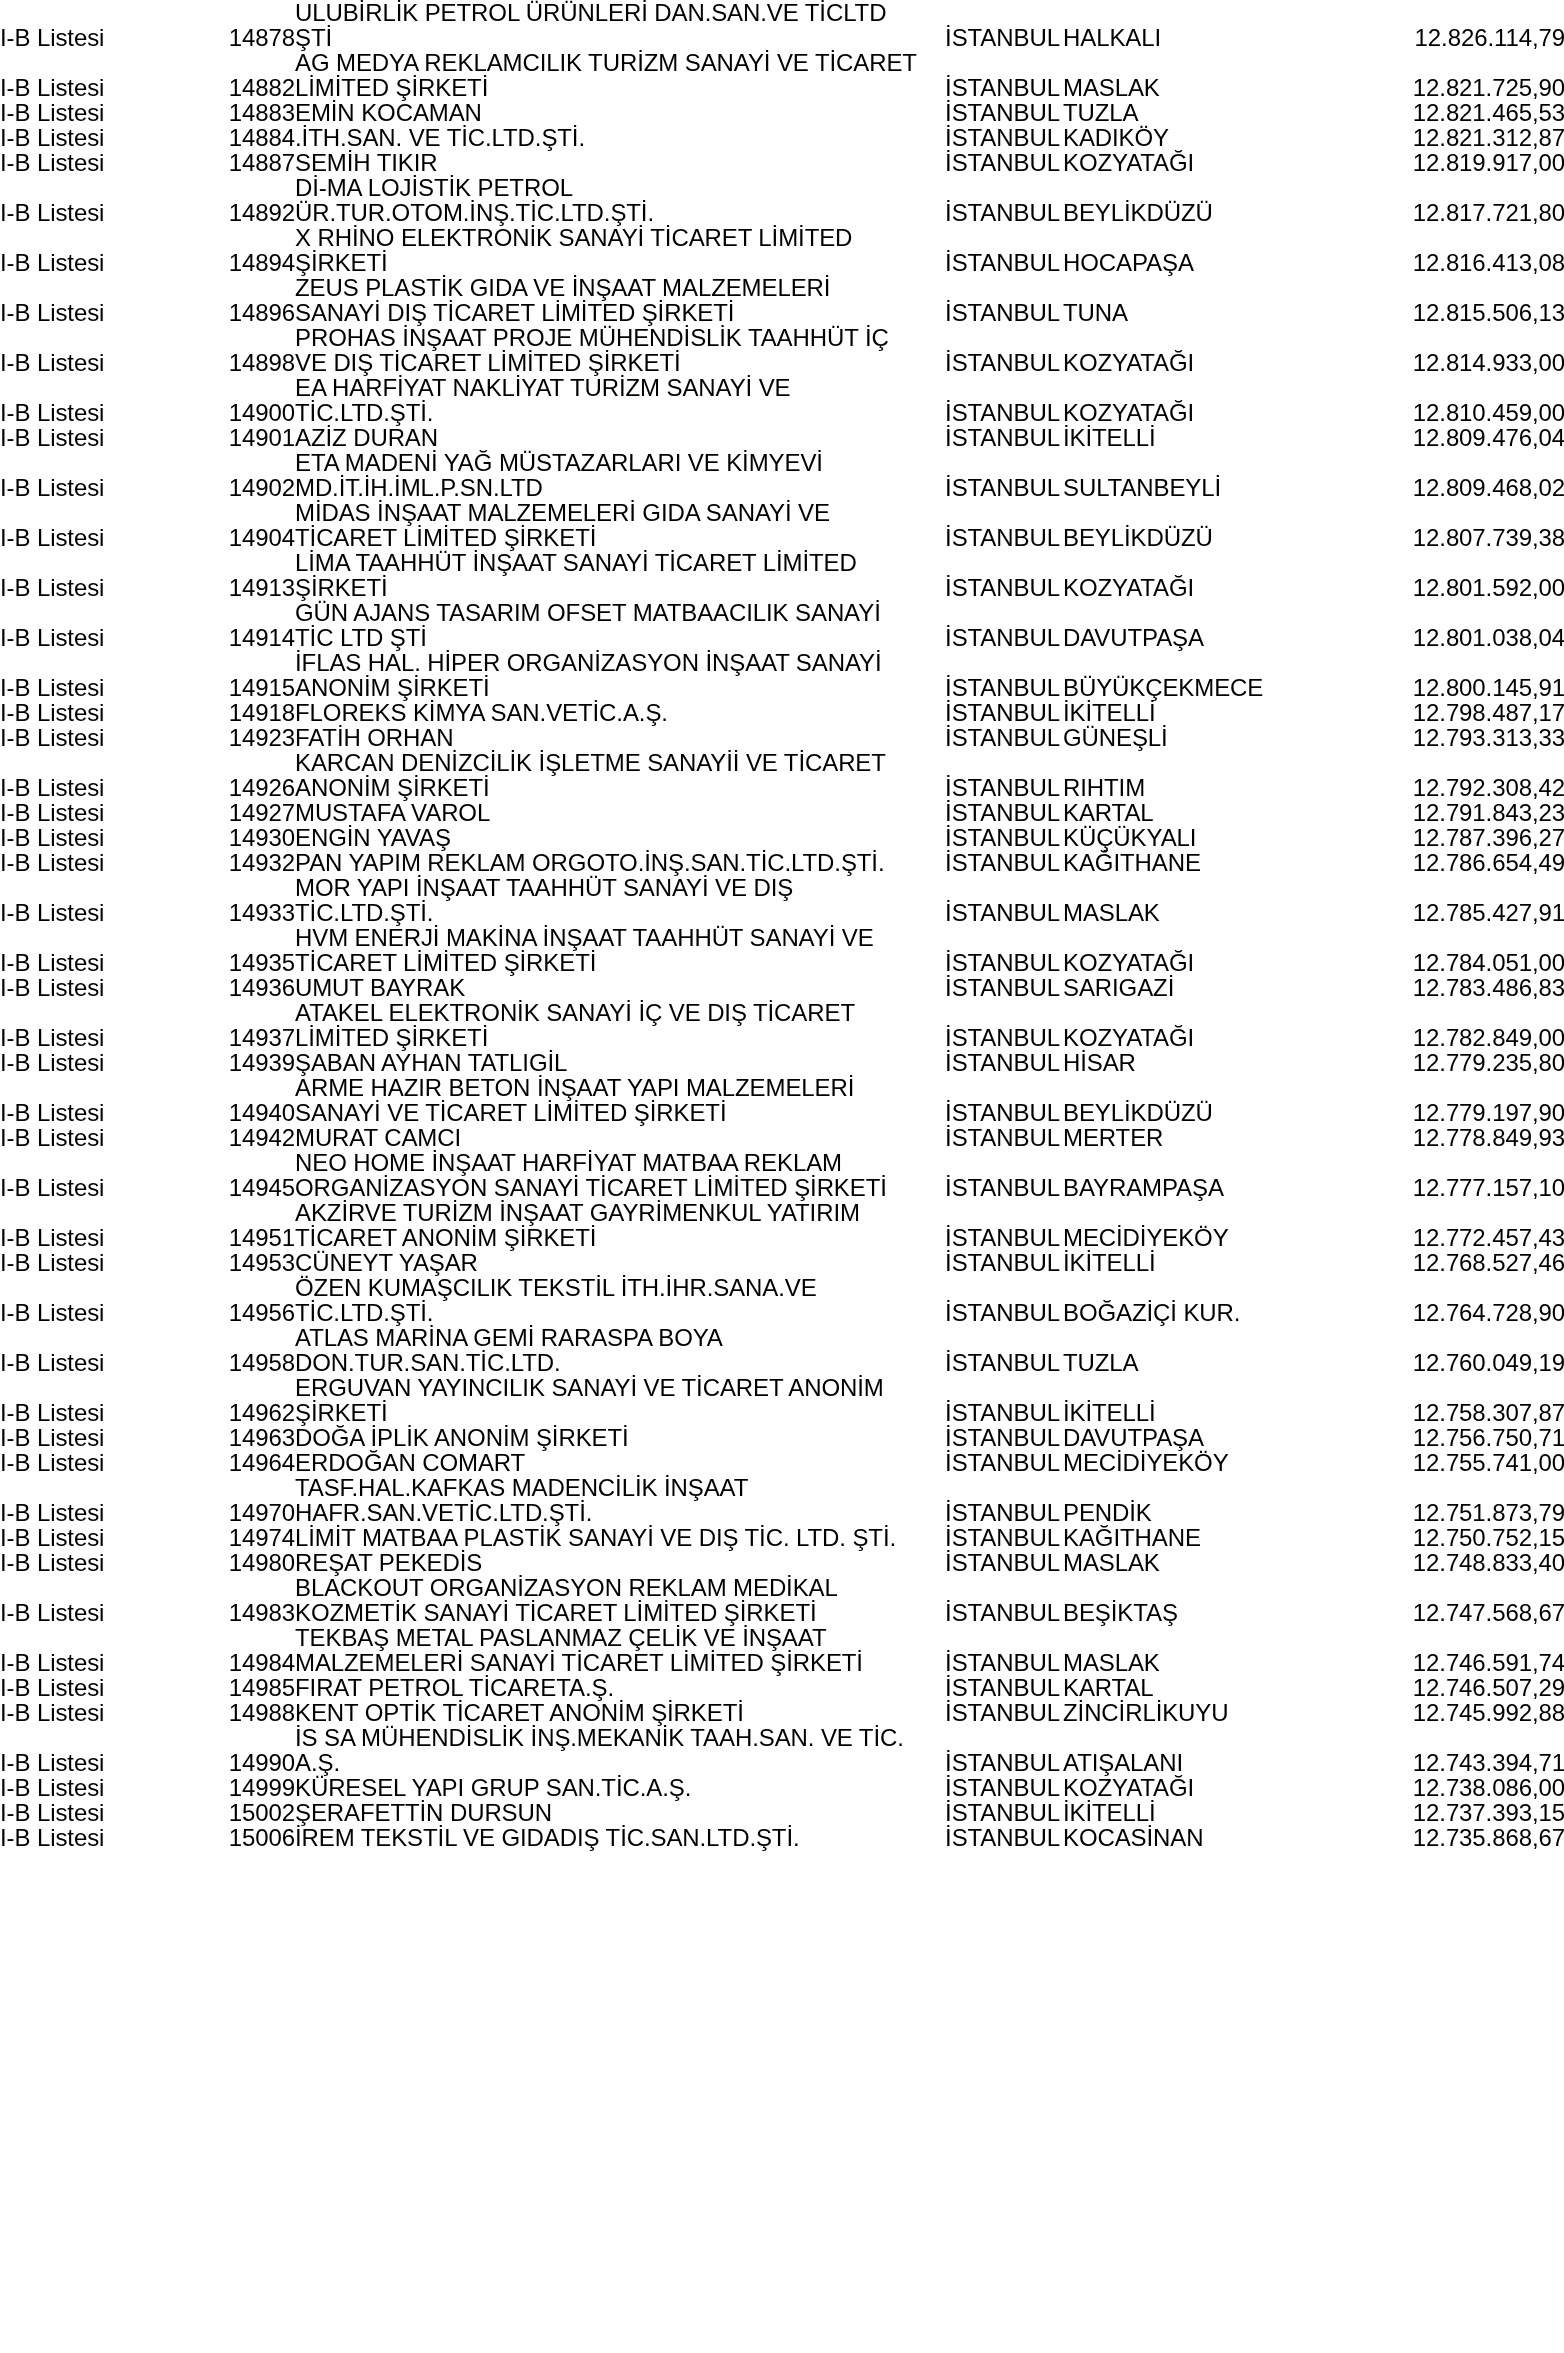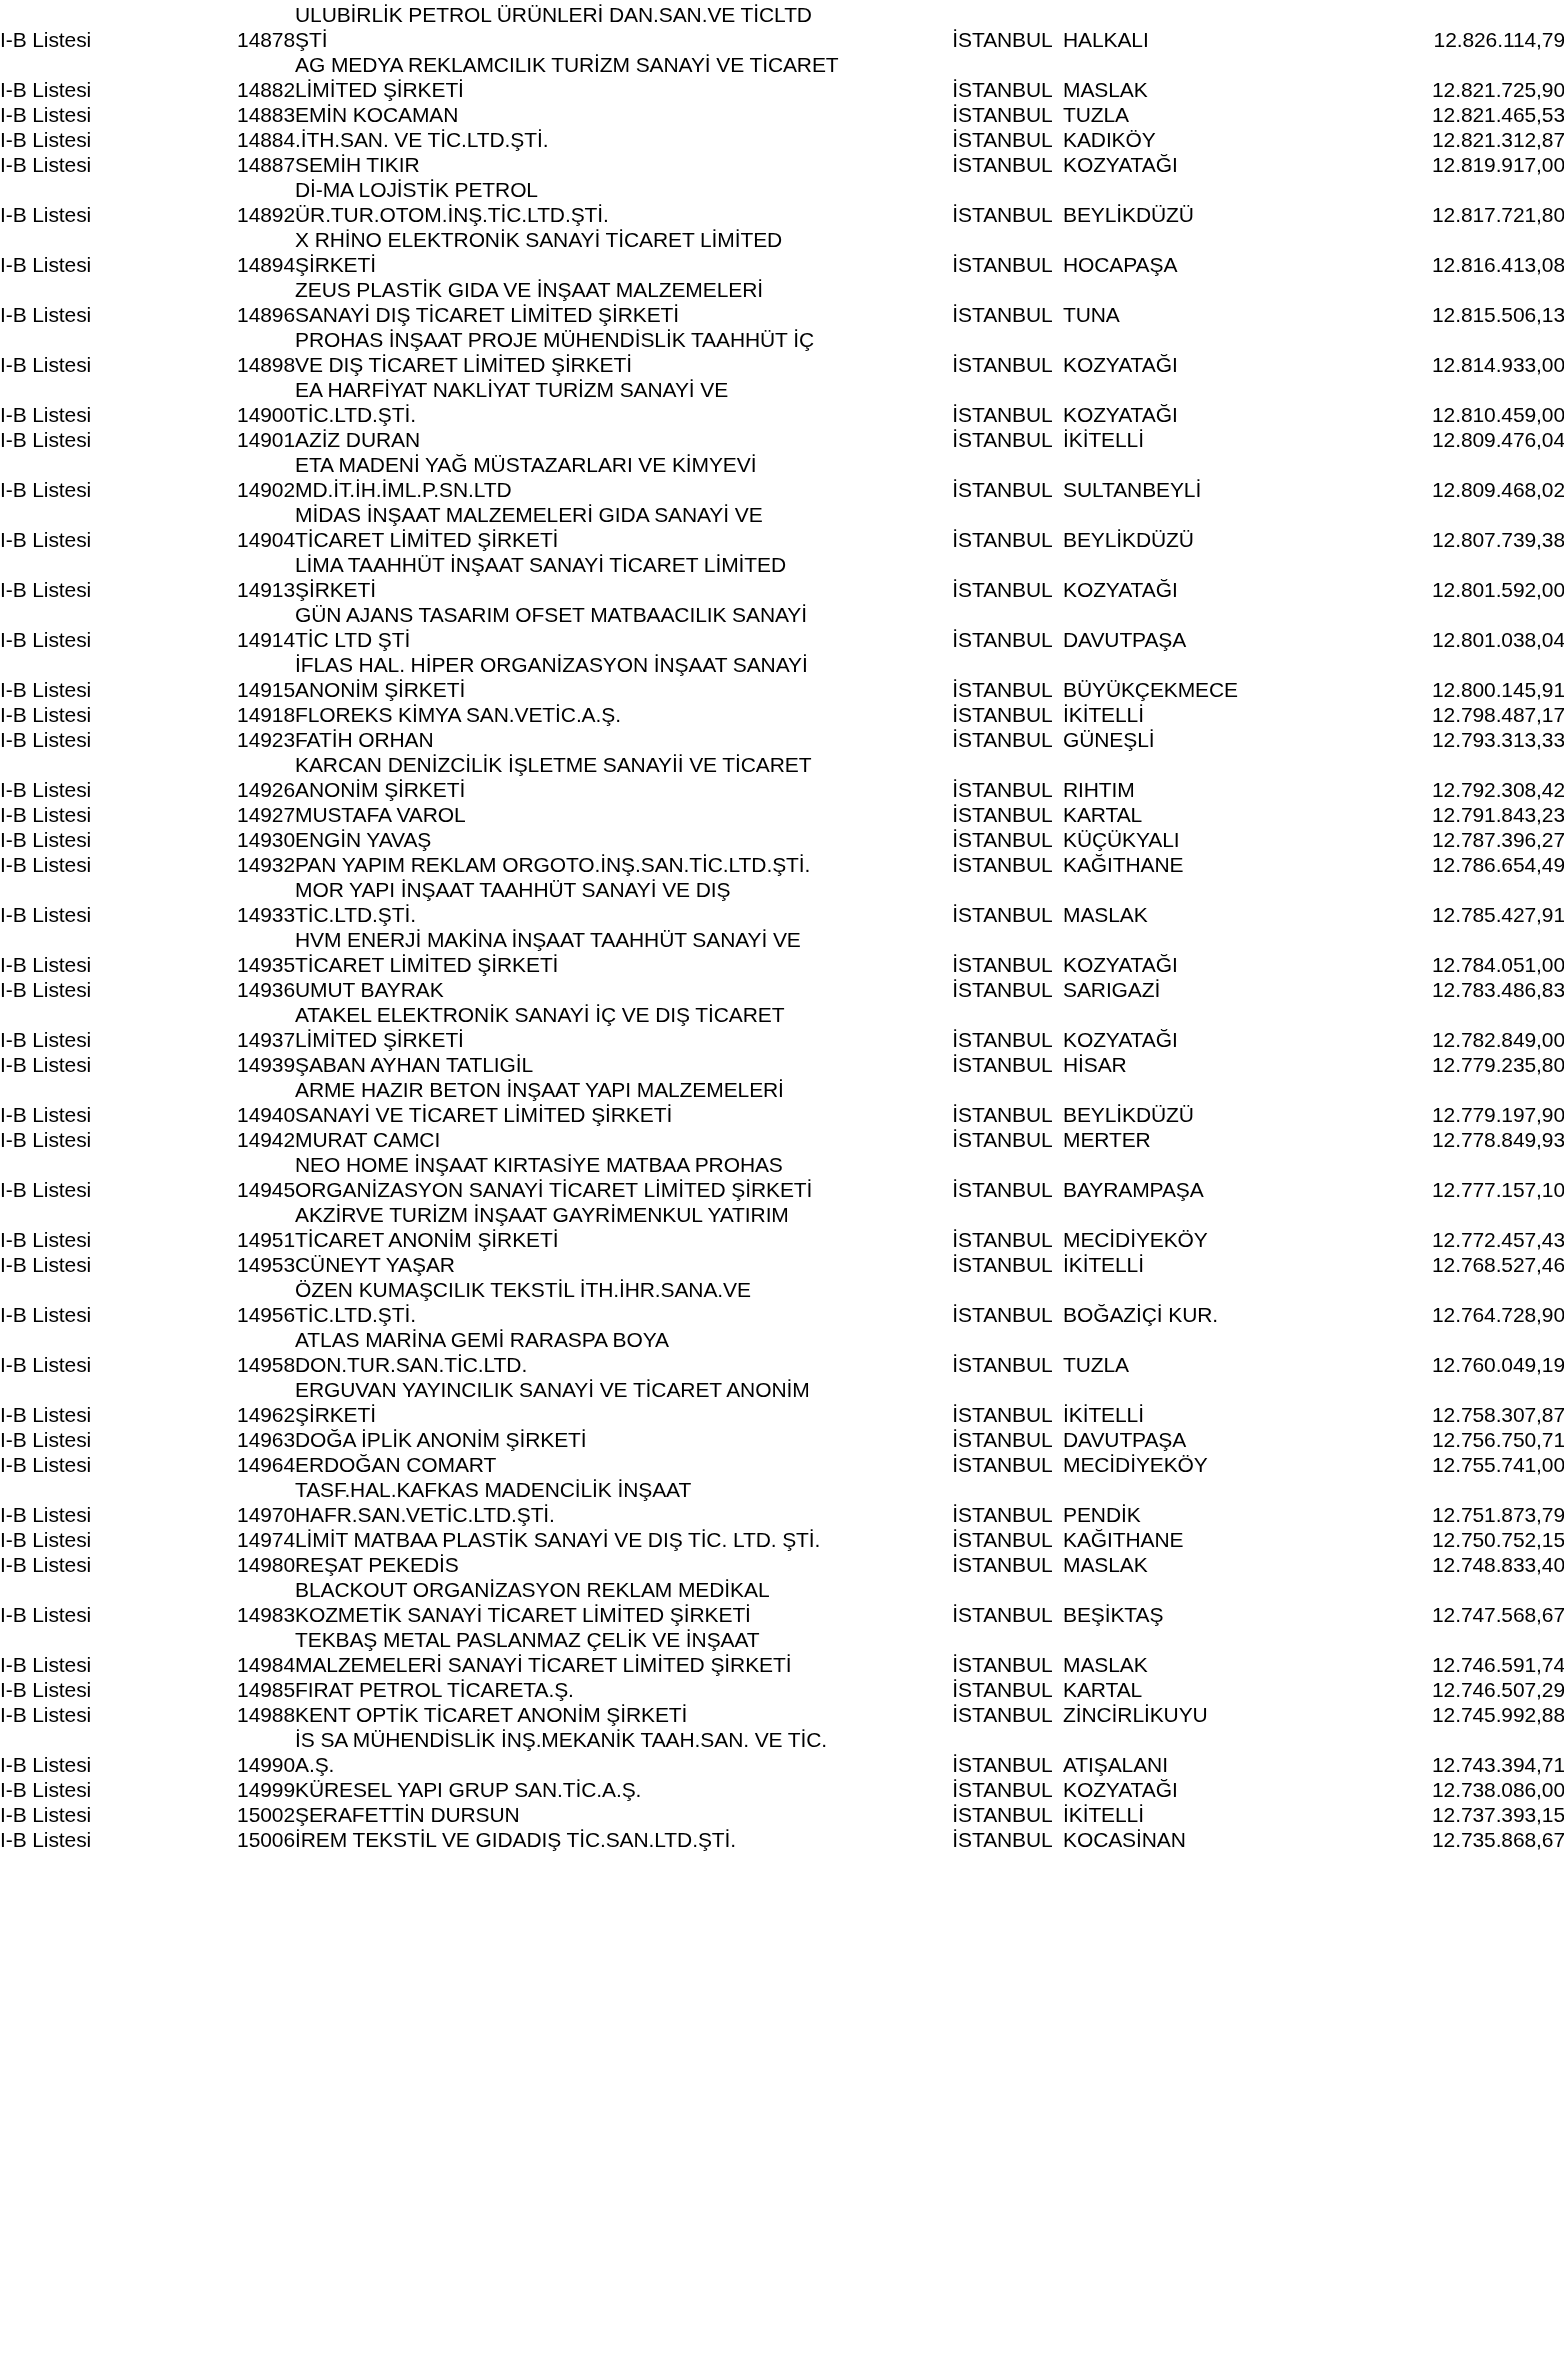--- a/index.html
+++ b/index.html
@@ -18,21 +18,21 @@
     height: 2354px;
     background: #ffffff;
     overflow: hidden;
     box-sizing: border-box;
     padding: 0;
   }
   table.listing {
     width: 1565px;
     border-collapse: collapse;
     table-layout: fixed;
-    font-size: 21px;
+    font-size: 24px;
     line-height: 1.0;
   }
   table.listing td {
     padding: 0;
     margin: 0;
     vertical-align: bottom;
     white-space: nowrap;
     overflow: visible;
     font-weight: normal;
     letter-spacing: -0.1px;
@@ -436,21 +436,21 @@
           <td class="col-list">I-B Listesi</td>
           <td class="col-pad"></td>
           <td class="col-no">14942</td>
           <td class="col-name">MURAT CAMCI</td>
           <td class="col-city">İSTANBUL</td>
           <td class="col-dist">MERTER</td>
           <td class="col-amount">12.778.849,93</td>
         </tr>
         <tr class="cont">
           <td colspan="3"></td>
-          <td class="col-name-cont">NEO HOME İNŞAAT KIRTASİYE MATBAA PROHAS</td>
+          <td class="col-name-cont">NEO HOME İNŞAAT HARFİYAT MATBAA REKLAM</td>
           <td colspan="3"></td>
         </tr>
         <tr class="main">
           <td class="col-list">I-B Listesi</td>
           <td class="col-pad"></td>
           <td class="col-no">14945</td>
           <td class="col-name">ORGANİZASYON SANAYİ TİCARET LİMİTED ŞİRKETİ</td>
           <td class="col-city">İSTANBUL</td>
           <td class="col-dist">BAYRAMPAŞA</td>
           <td class="col-amount">12.777.157,10</td>

